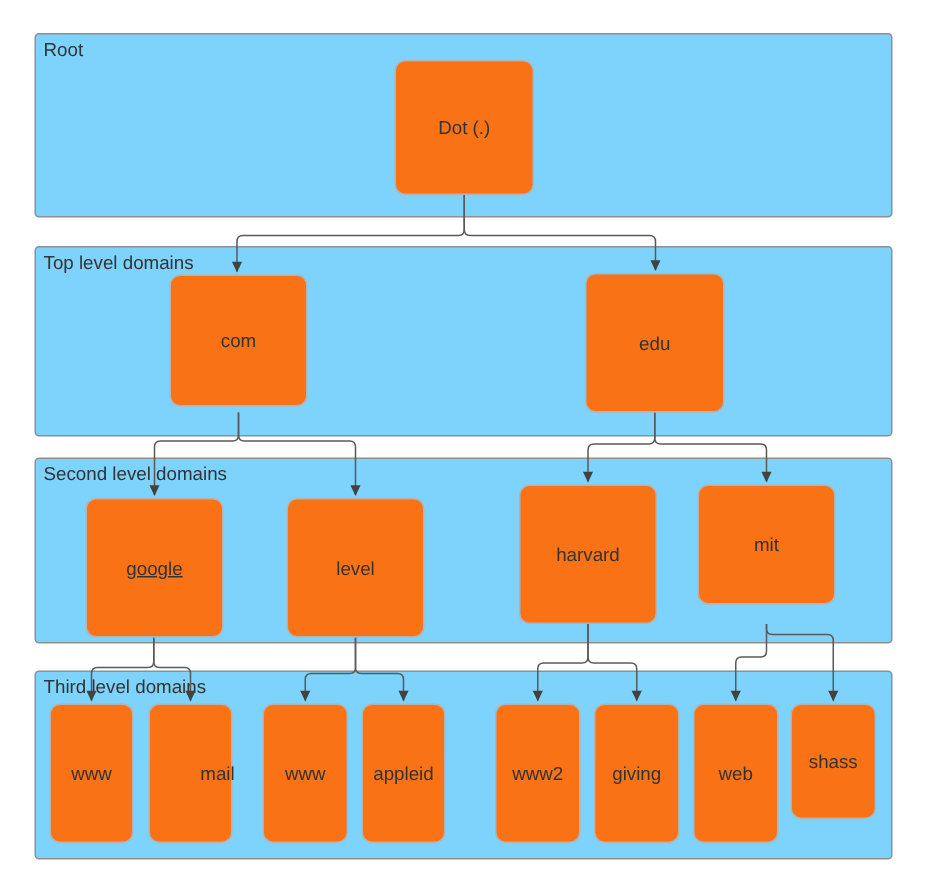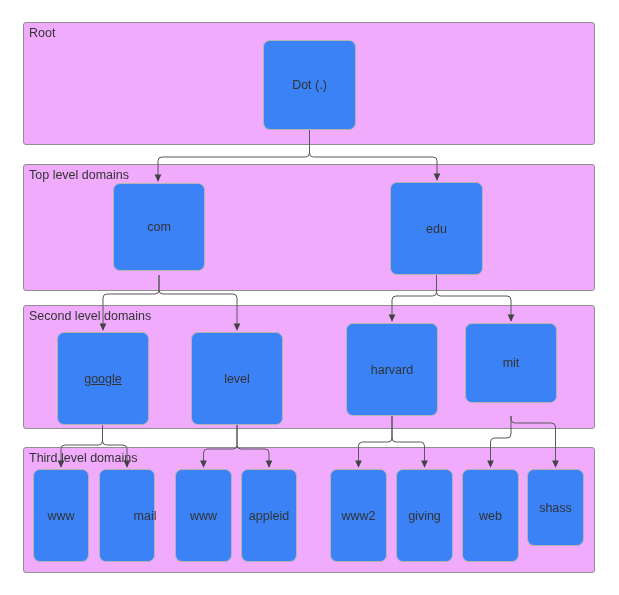--- a/index.html
+++ b/index.html
@@ -13,41 +13,41 @@
     width: 619px;
     height: 595px;
     background: #ffffff;
     overflow: hidden;
   }
   .band {
     position: absolute;
     left: 23px;
     width: 572px;
     box-sizing: border-box;
-    background: #f0abfc;
+    background: #7dd3fc;
     border: 1px solid #8f8f8f;
     border-radius: 3px;
     z-index: 1;
   }
   #band-root  { top: 22px;  height: 123px; }
   #band-tld   { top: 164px; height: 127px; }
   #band-sld   { top: 305px; height: 124px; }
   #band-third { top: 447px; height: 126px; }
   .band-label {
     position: absolute;
     top: 3px;
     left: 5px;
     font-size: 12.5px;
     color: #333333;
     white-space: nowrap;
   }
   .node {
     position: absolute;
     box-sizing: border-box;
-    background: #3b82f6;
+    background: #f97316;
     border: 1px solid #b3b3b3;
     border-radius: 7px;
     display: flex;
     align-items: center;
     justify-content: center;
     text-align: center;
     font-size: 12.5px;
     color: #333333;
     z-index: 3;
   }

